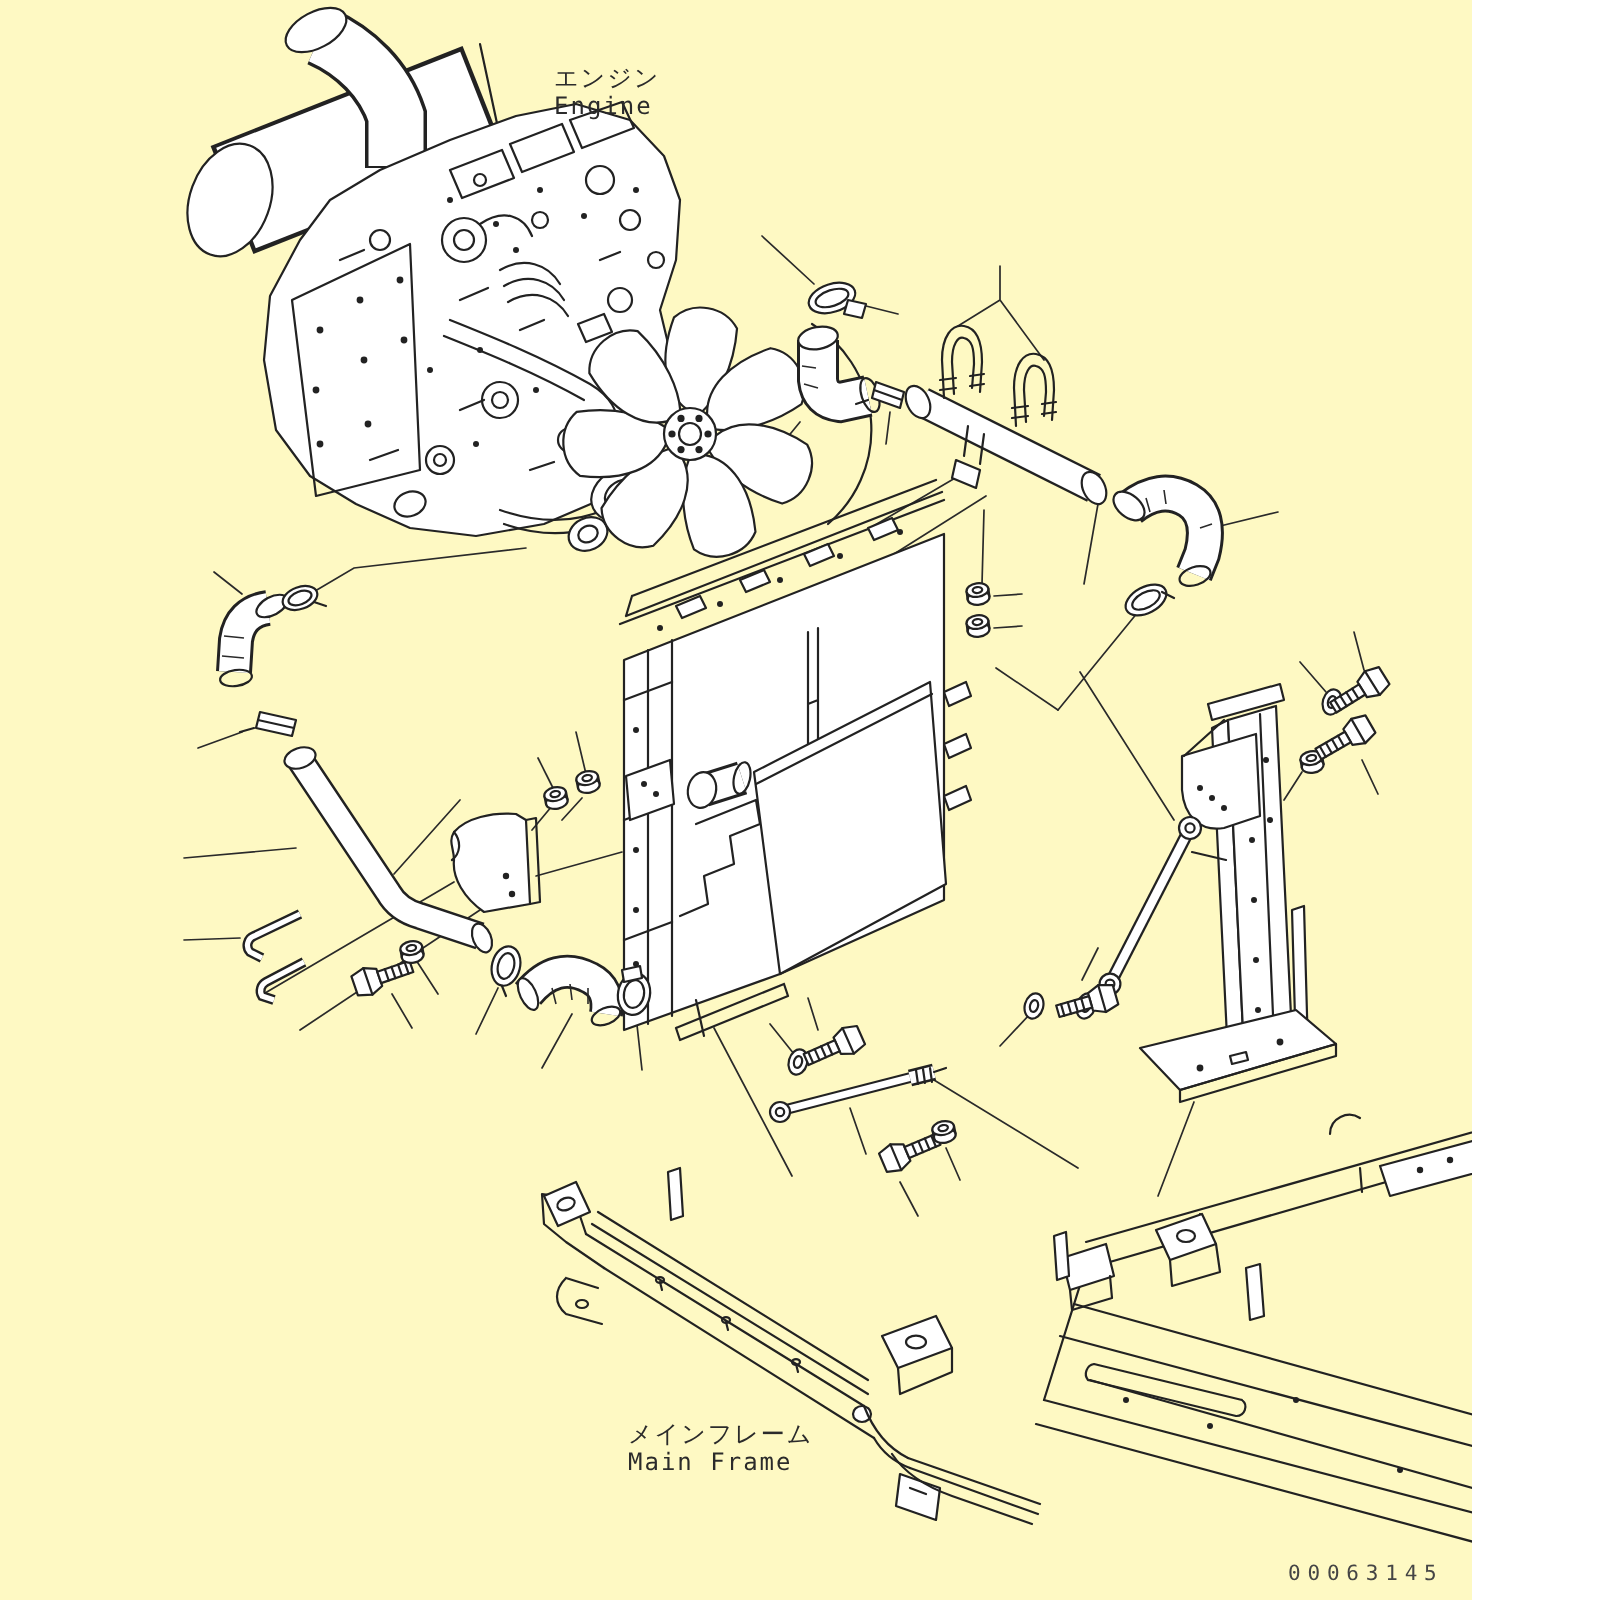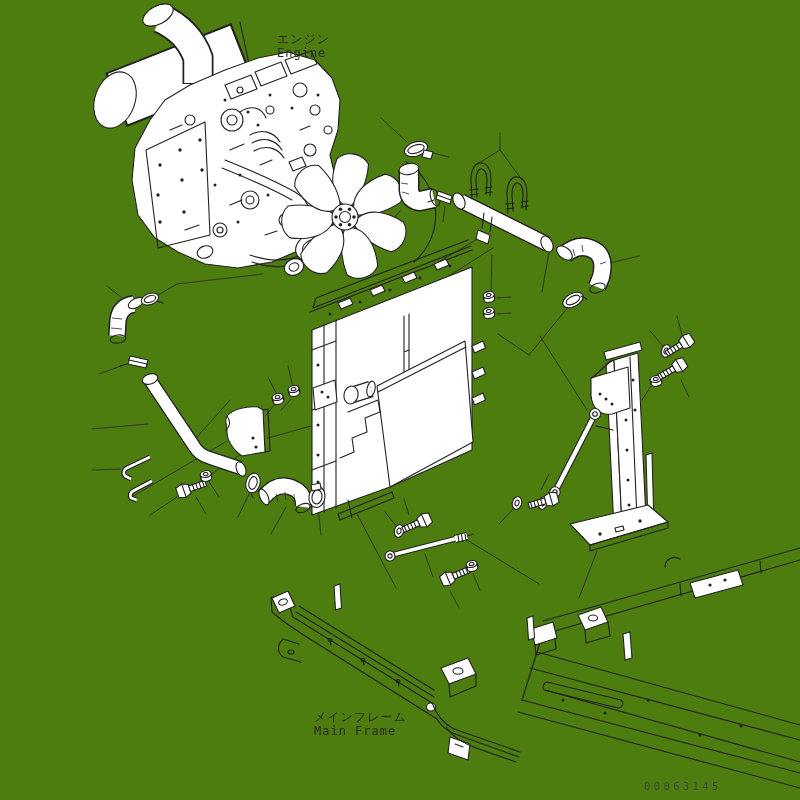--- a/index.html
+++ b/index.html
@@ -1,16 +1,16 @@
 <!DOCTYPE html>
 <html><head>
 <meta charset="utf-8">
 <style>
   html,body{margin:0;padding:0;background:#ffffff;}
-  .stage{position:relative;width:800px;height:800px;background:#4d7c0f;overflow:hidden;
+  .stage{position:relative;width:736px;height:800px;background:#fef9c3;overflow:hidden;
          font-family:"DejaVu Sans Mono","Liberation Mono",monospace;}
   svg{position:absolute;left:0;top:0;}
   svg *{vector-effect:non-scaling-stroke;}
   .ln{fill:none;stroke:#222222;stroke-width:1.1;stroke-linejoin:round;stroke-linecap:round;}
   .fw{fill:#ffffff;stroke:#222222;stroke-width:1.1;stroke-linejoin:round;}
   .thin{fill:none;stroke:#2a2a2a;stroke-width:0.8;}
   .lead{fill:none;stroke:#2a2a2a;stroke-width:0.85;stroke-linecap:round;}
   .dot{fill:#222222;stroke:none;}
   .tube-d{fill:none;stroke:#222222;stroke-linecap:butt;}
   .tube-w{fill:none;stroke:#ffffff;stroke-linecap:butt;}

